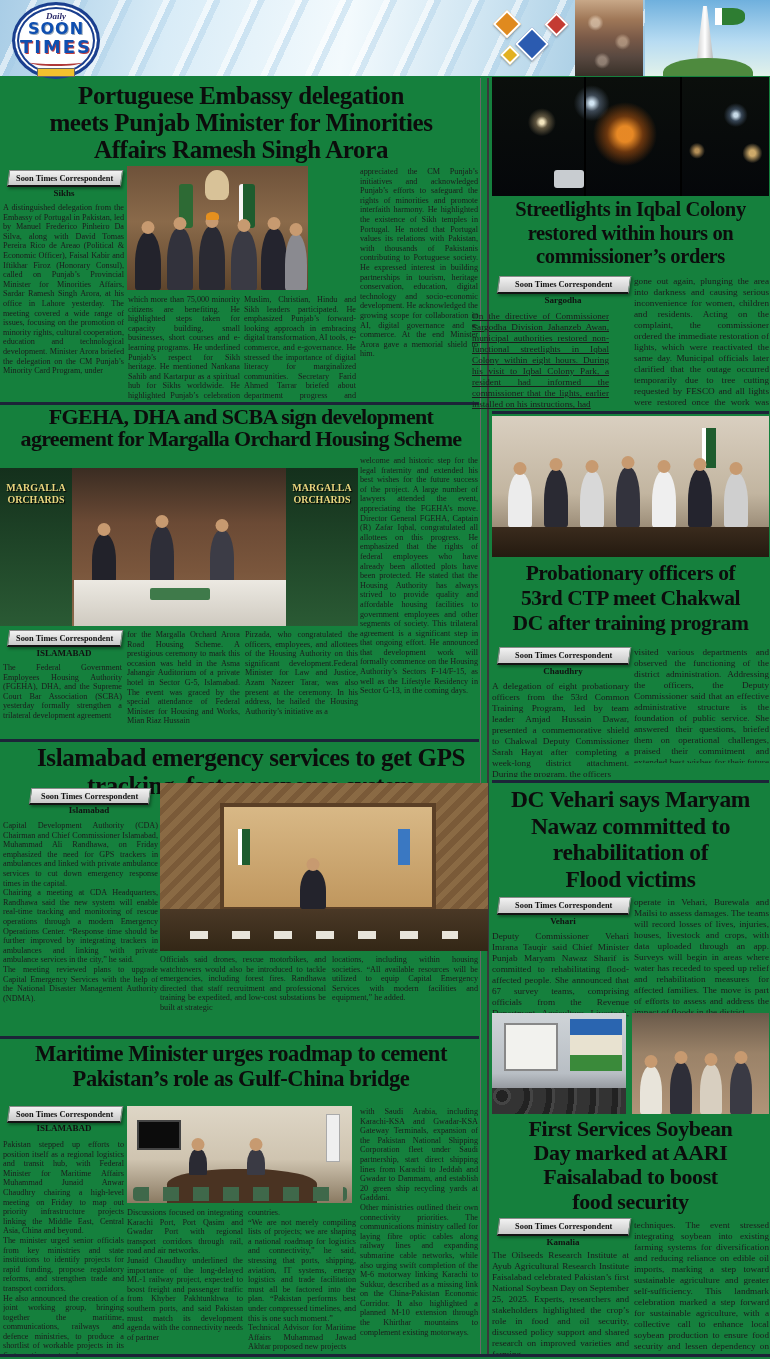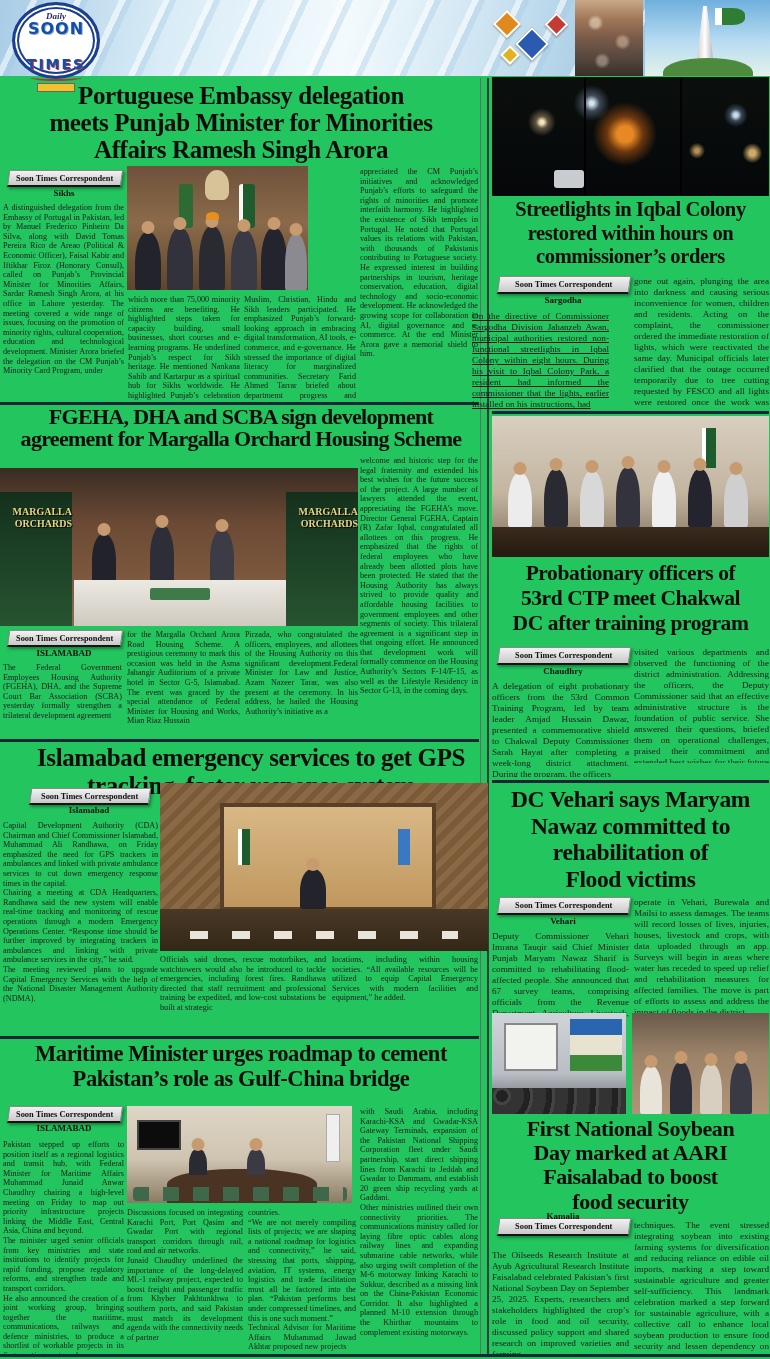--- a/index.html
+++ b/index.html
@@ -1,16 +1,16 @@
 <!DOCTYPE html>
 <html><head>
 <meta charset="utf-8">
 <style>
   html,body{margin:0;padding:0;background:#9a9a9a;}
-  #page{position:relative;width:770px;height:1359px;margin:0 auto;background:#22c55e;
+  #page{position:relative;width:770px;height:1359px;margin:0 auto;background:#15803d;
         font-family:"Liberation Serif",serif;color:#151515;overflow:hidden;}
   .abs{position:absolute;}
   .hl{font-family:"Liberation Serif",serif;font-weight:bold;text-align:center;
       white-space:pre-line;color:#0c0c0c;letter-spacing:-0.4px;}
   .bt{font-size:8.2px;line-height:1.17;text-align:justify;white-space:pre-line;color:#1c1c1c;overflow:hidden;}
   .btr{font-size:9.2px;line-height:1.2;}
   .byline{background:linear-gradient(180deg,#f2f2f2,#c9c9c9);border:1px solid #8a8a8a;
           border-bottom:2.5px solid #141414;box-shadow:2px 2px 3px rgba(0,0,0,.35);
           transform:skewX(-8deg);display:flex;align-items:center;justify-content:center;}
   .byline span{transform:skewX(8deg);font-size:8.4px;font-weight:bold;color:#111;white-space:nowrap;}
@@ -18,43 +18,43 @@
   .seph{background:#1c2438;}
   .sepv{background:#6a6a6a;}
   .photo{overflow:hidden;}
   .fig{position:absolute;border-radius:45% 45% 8% 8% / 55% 55% 6% 6%;}
   .fig::before{content:"";position:absolute;left:50%;top:-11px;transform:translateX(-50%);
                width:13px;height:13px;border-radius:50%;background:#c79a70;}
   .masthead-title{font-family:"DejaVu Sans",sans-serif;font-weight:900;color:#36454f;letter-spacing:0.5px;
       text-shadow:-2px -2px 0 #fff,2px -2px 0 #fff,-2px 2px 0 #fff,2px 2px 0 #fff,
                   0 -2px 0 #fff,0 2px 0 #fff,-2px 0 0 #fff,2px 0 0 #fff,5px 6px 4px rgba(30,50,70,.5);}
   .diamond{position:absolute;transform:rotate(45deg);border:2px solid #fff;box-shadow:1px 1px 2px rgba(0,0,0,.3);}
-  .banner-text{color:#e8d57e;font-weight:bold;font-size:10px;line-height:1.15;text-align:right;
-               white-space:pre-line;text-shadow:1px 1px 1px #000;font-family:"Liberation Serif",serif;margin-top:24px;}
+  .banner-text{color:#e8d57e;font-weight:bold;font-size:10px;line-height:1.15;text-align:center;
+               white-space:pre-line;text-shadow:1px 1px 1px #000;font-family:"Liberation Serif",serif;}
 </style>
 </head>
 <body>
 
 <div id="page">
 
   <div class="abs" style="left:0;top:0;width:770px;height:76px;
        background:linear-gradient(100deg,#a9cde6 0%,#d9ecf7 22%,#f3fafd 45%,#cfe5f2 62%,#9cc6e0 82%,#bcd9ec 100%);">
     <div class="abs" style="left:0;top:0;width:770px;height:76px;
          background:repeating-linear-gradient(115deg,rgba(255,255,255,0) 0 28px,rgba(255,255,255,.55) 28px 34px,rgba(160,200,228,.35) 34px 40px);"></div>
     <div class="diamond" style="left:497px;top:14px;width:16px;height:16px;background:#e08a1e;"></div>
     <div class="diamond" style="left:520px;top:32px;width:20px;height:20px;background:#2b5bb0;"></div>
     <div class="diamond" style="left:548px;top:16px;width:13px;height:13px;background:#c43b33;"></div>
     <div class="diamond" style="left:503px;top:48px;width:10px;height:10px;background:#e2b122;"></div>
 
     <div class="abs" style="left:12px;top:2px;width:82px;height:71px;border-radius:50%;
          background:radial-gradient(circle at 50% 40%,#ffffff 55%,#dfe9f4 100%);border:3px solid #1a3f8f;
          box-shadow:inset 0 0 0 2px #fff, inset 0 0 0 4px #1a3f8f;text-align:center;">
       <div style="margin-top:6px;font-style:italic;font-size:9px;font-weight:bold;color:#2a2a6a;">Daily</div>
       <div style="font-family:'DejaVu Sans',sans-serif;font-size:16px;font-weight:900;color:#0f4fb0;letter-spacing:1px;line-height:1;text-shadow:1px 1px 0 #9ab;">SOON</div>
-      <div style="font-family:'DejaVu Sans',sans-serif;font-size:14px;font-weight:900;color:#0f4fb0;letter-spacing:2px;line-height:1.1;text-shadow:1px 1px 0 #c04040;margin-top:20px;">TIMES</div>
+      <div style="font-family:'DejaVu Sans',sans-serif;font-size:18px;font-weight:900;color:#0f4fb0;letter-spacing:2px;line-height:1.1;text-shadow:1px 1px 0 #c04040;">TIMES</div>
       <div style="margin:2px auto 0;width:52px;height:5px;border-bottom:2px solid #b03838;border-radius:0 0 60% 60%;"></div>
       <div style="margin:2px auto 0;width:36px;height:7px;background:#f2c12e;border:1px solid #666;"></div>
     </div>
 
 
     <div class="abs photo" style="left:575px;top:0;width:68px;height:76px;
          background:linear-gradient(180deg,#c8a888 0%,#a07858 25%,#7a5a48 50%,#584840 75%,#383028 100%);">
       <div style="width:100%;height:100%;
            background:radial-gradient(circle at 30% 30%,rgba(255,240,220,.5) 0 4px,transparent 8px),
                       radial-gradient(circle at 70% 55%,rgba(255,230,200,.4) 0 4px,transparent 8px),
@@ -276,27 +276,27 @@
       <div style="position:absolute;left:0;bottom:0;width:134px;height:26px;
            background:repeating-radial-gradient(circle at 10px 8px,#222 0 6px,#444 6px 9px,transparent 9px 22px),#333;"></div>
     </div>
     <div class="abs photo" style="left:632px;top:1013px;width:137px;height:101px;
          background:linear-gradient(180deg,#6a5a4a 0%,#9a8268 40%,#b09478 100%);">
       <div class="fig" style="left:8px;bottom:0;width:22px;height:48px;background:#e8e4da;"></div>
       <div class="fig" style="left:38px;bottom:0;width:22px;height:52px;background:#2e2e38;"></div>
       <div class="fig" style="left:68px;bottom:0;width:22px;height:50px;background:#d8cfc0;"></div>
       <div class="fig" style="left:98px;bottom:0;width:22px;height:52px;background:#3a3a44;"></div>
     </div>
-    <div class="abs hl" style="left:492px;top:1117px;width:277px;font-size:22px;line-height:1.1;">First National Soybean
+    <div class="abs hl" style="left:492px;top:1117px;width:277px;font-size:22px;line-height:1.1;">First Services Soybean
 Day marked at AARI
 Faisalabad to boost
 food security</div>
     <div class="abs byline" style="left:498px;top:1218px;width:130px;height:15px;">
       <span>Soon Times Correspondent</span>
     </div>
-    <div class="abs dateline" style="left:498px;top:1211px;width:130px;">Kamalia</div>
+    <div class="abs dateline" style="left:498px;top:1237px;width:130px;">Kamalia</div>
     <div class="abs bt btr" style="left:492px;top:1250px;width:137px;height:106px;">The Oilseeds Research Institute at Ayub Agricultural Research Institute Faisalabad celebrated Pakistan’s first National Soybean Day on September 25, 2025. Experts, researchers and stakeholders highlighted the crop’s role in food and oil security, discussed policy support and shared research on improved varieties and farming</div>
     <div class="abs bt btr" style="left:634px;top:1220px;width:135px;height:136px;">techniques. The event stressed integrating soybean into existing farming systems for diversification and reducing reliance on edible oil imports, marking a step toward sustainable agriculture and greater self-sufficiency. This landmark celebration marked a step forward for sustainable agriculture, with a collective call to enhance local soybean production to ensure food security and lessen dependency on imports.</div>
   </div>
 
   <div class="abs seph" style="left:0;top:1354px;width:770px;height:2.5px;"></div>
 
 </div>
 
 </body></html>

